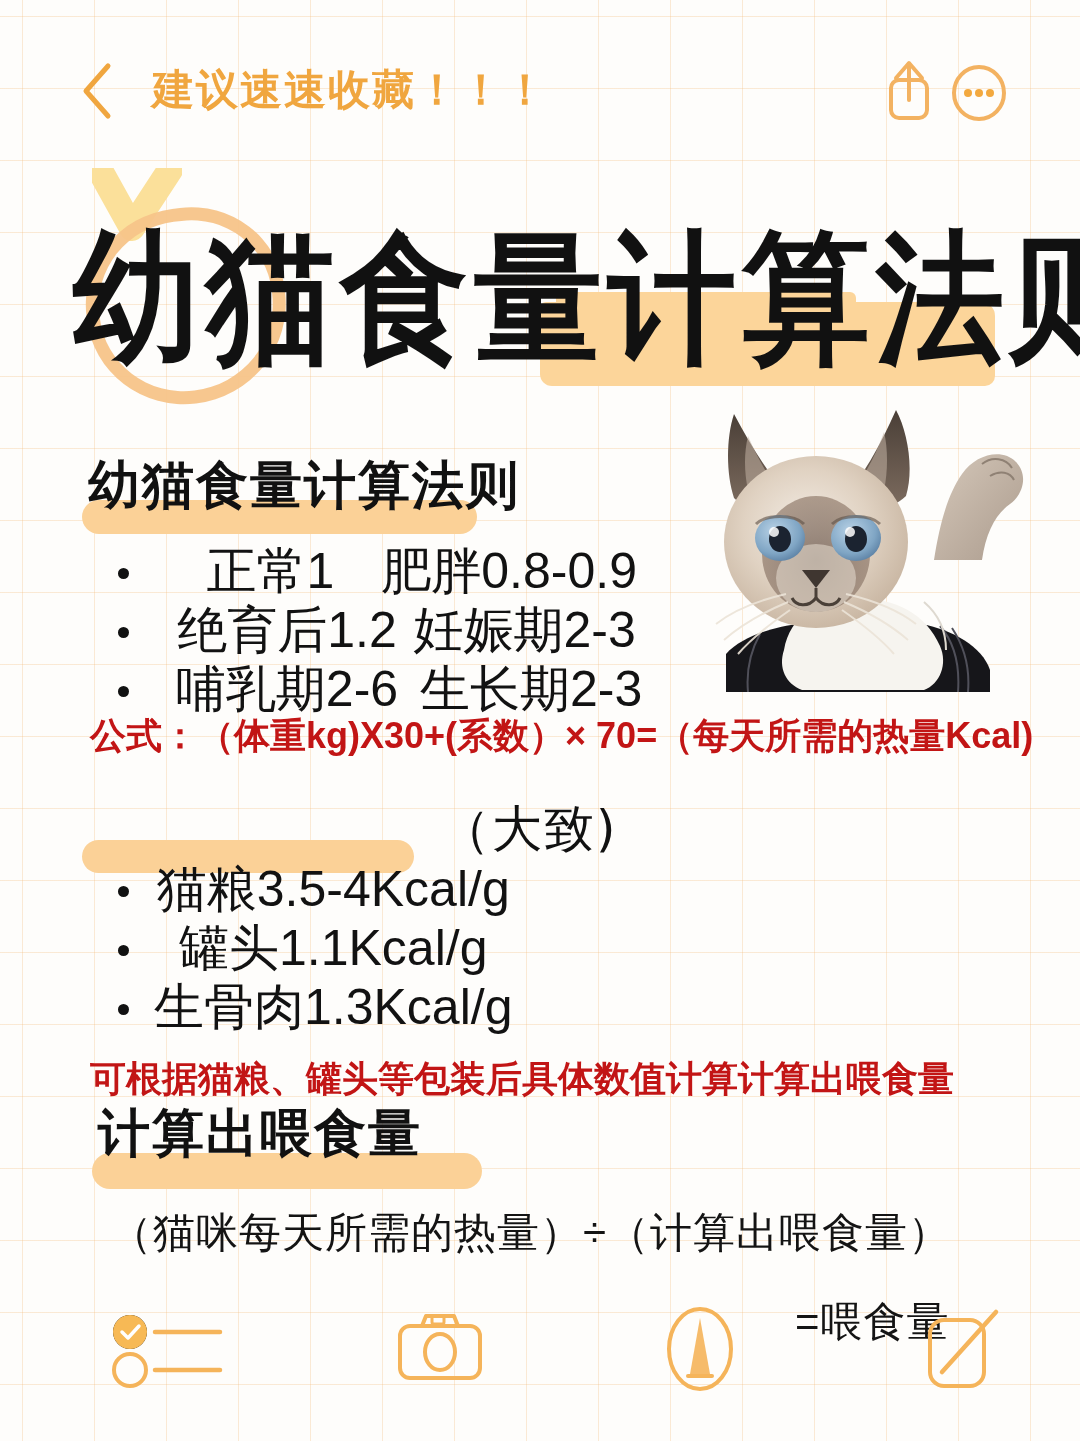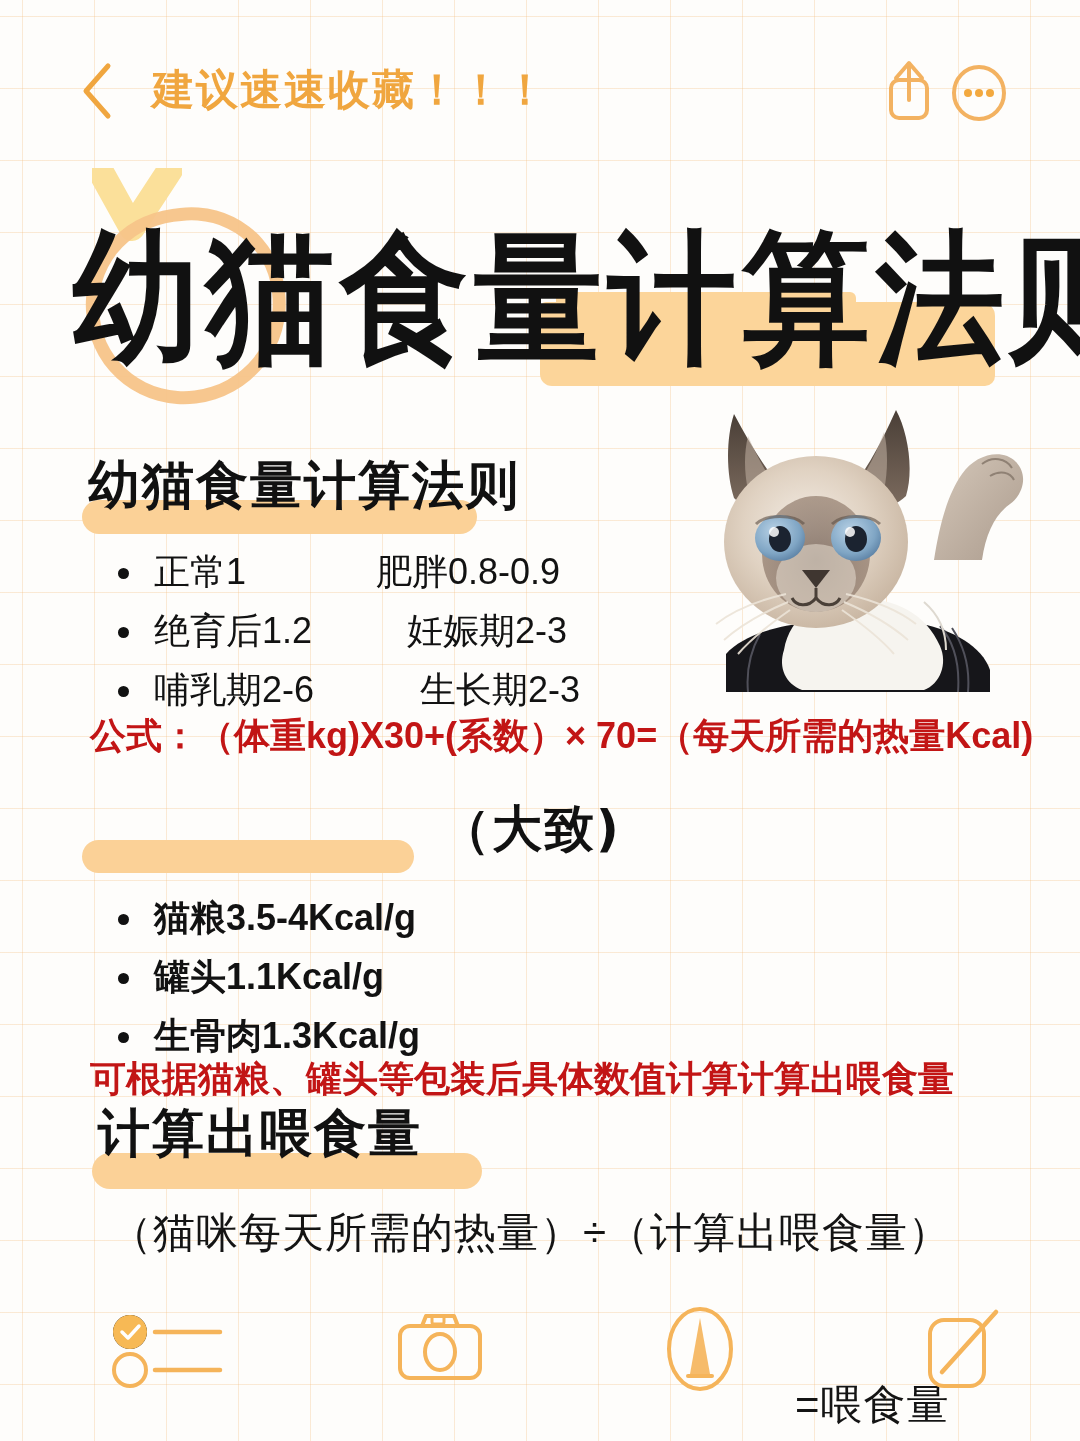--- a/index.html
+++ b/index.html
@@ -134,23 +134,24 @@
   .bullet-list {
     position: absolute;
     margin: 0;
     padding: 0;
     list-style: none;
   }
   .bullet-list li {
     position: relative;
     padding-left: 44px;
     color: #121212;
-    font-size: 36px;
+    font-size: 50px;
     line-height: 59px;
     white-space: nowrap;
+    text-align: center;
   }
   .bullet-list li::before {
     content: "";
     position: absolute;
     left: 8px; top: 26px;
     width: 11px; height: 11px;
     border-radius: 50%;
     background: #111;
   }
   .bcol { display: inline-block; }
@@ -313,35 +314,35 @@
       <span class="bcol" style="width:253px;">绝育后1.2</span><span class="bcol">妊娠期2-3</span>
     </li>
     <li>
       <span class="bcol" style="width:266px;">哺乳期2-6</span><span class="bcol">生长期2-3</span>
     </li>
   </ul>
 
   <div class="red-note" style="left:90px; top:712px;">公式：（体重kg)X30+(系数）× 70=（每天所需的热量Kcal)</div>
 
   <div class="hl-bar" style="left:82px; top:840px; width:332px; height:33px;"></div>
-  <div class="section-head" style="left:440px; top:796px; font-size:50px; line-height:66px; font-weight:700;">（大致)</div>
-
-  <ul class="bullet-list" style="left:110px; top:888px;font-weight:bold;">
+  <div class="section-head" style="left:440px; top:796px; font-size:50px; line-height:66px; font-weight:400;">（大致)</div>
+
+  <ul class="bullet-list" style="left:110px; top:860px;">
     <li>猫粮3.5-4Kcal/g</li>
     <li>罐头1.1Kcal/g</li>
     <li>生骨肉1.3Kcal/g</li>
   </ul>
 
   <div class="red-note" style="left:90px; top:1055px;">可根据猫粮、罐头等包装后具体数值计算计算出喂食量</div>
 
   <div class="hl-bar" style="left:92px; top:1153px; width:390px; height:36px;"></div>
   <div class="section-head" style="left:98px; top:1100px; font-size:52px; line-height:66px;">计算出喂食量</div>
 
   <div class="plain-line" style="left:110px; top:1205px;">（猫咪每天所需的热量）÷（计算出喂食量）</div>
-  <div class="plain-line" style="left:795px; top:1329px;margin-top:48px;">=喂食量</div>
+  <div class="plain-line" style="left:795px; top:1246px;margin-top:48px;">=喂食量</div>
 
   <div class="bottom-icons">
 
     <div class="bi" style="left:108px; top:12px;">
       <svg width="120" height="80" viewBox="0 0 120 80">
         <circle cx="22" cy="20" r="17" fill="#f6b css"></circle>
         <circle cx="22" cy="20" r="17" fill="#f7b955"></circle>
         <path d="M14 20 L20 26 L31 14" fill="none" stroke="#ffffff" stroke-width="3.5" stroke-linecap="round" stroke-linejoin="round"></path>
         <line x1="47" y1="20" x2="112" y2="20" stroke="#f5b45a" stroke-width="4.5" stroke-linecap="round"></line>
         <circle cx="22" cy="58" r="16" fill="none" stroke="#f5b45a" stroke-width="4"></circle>

